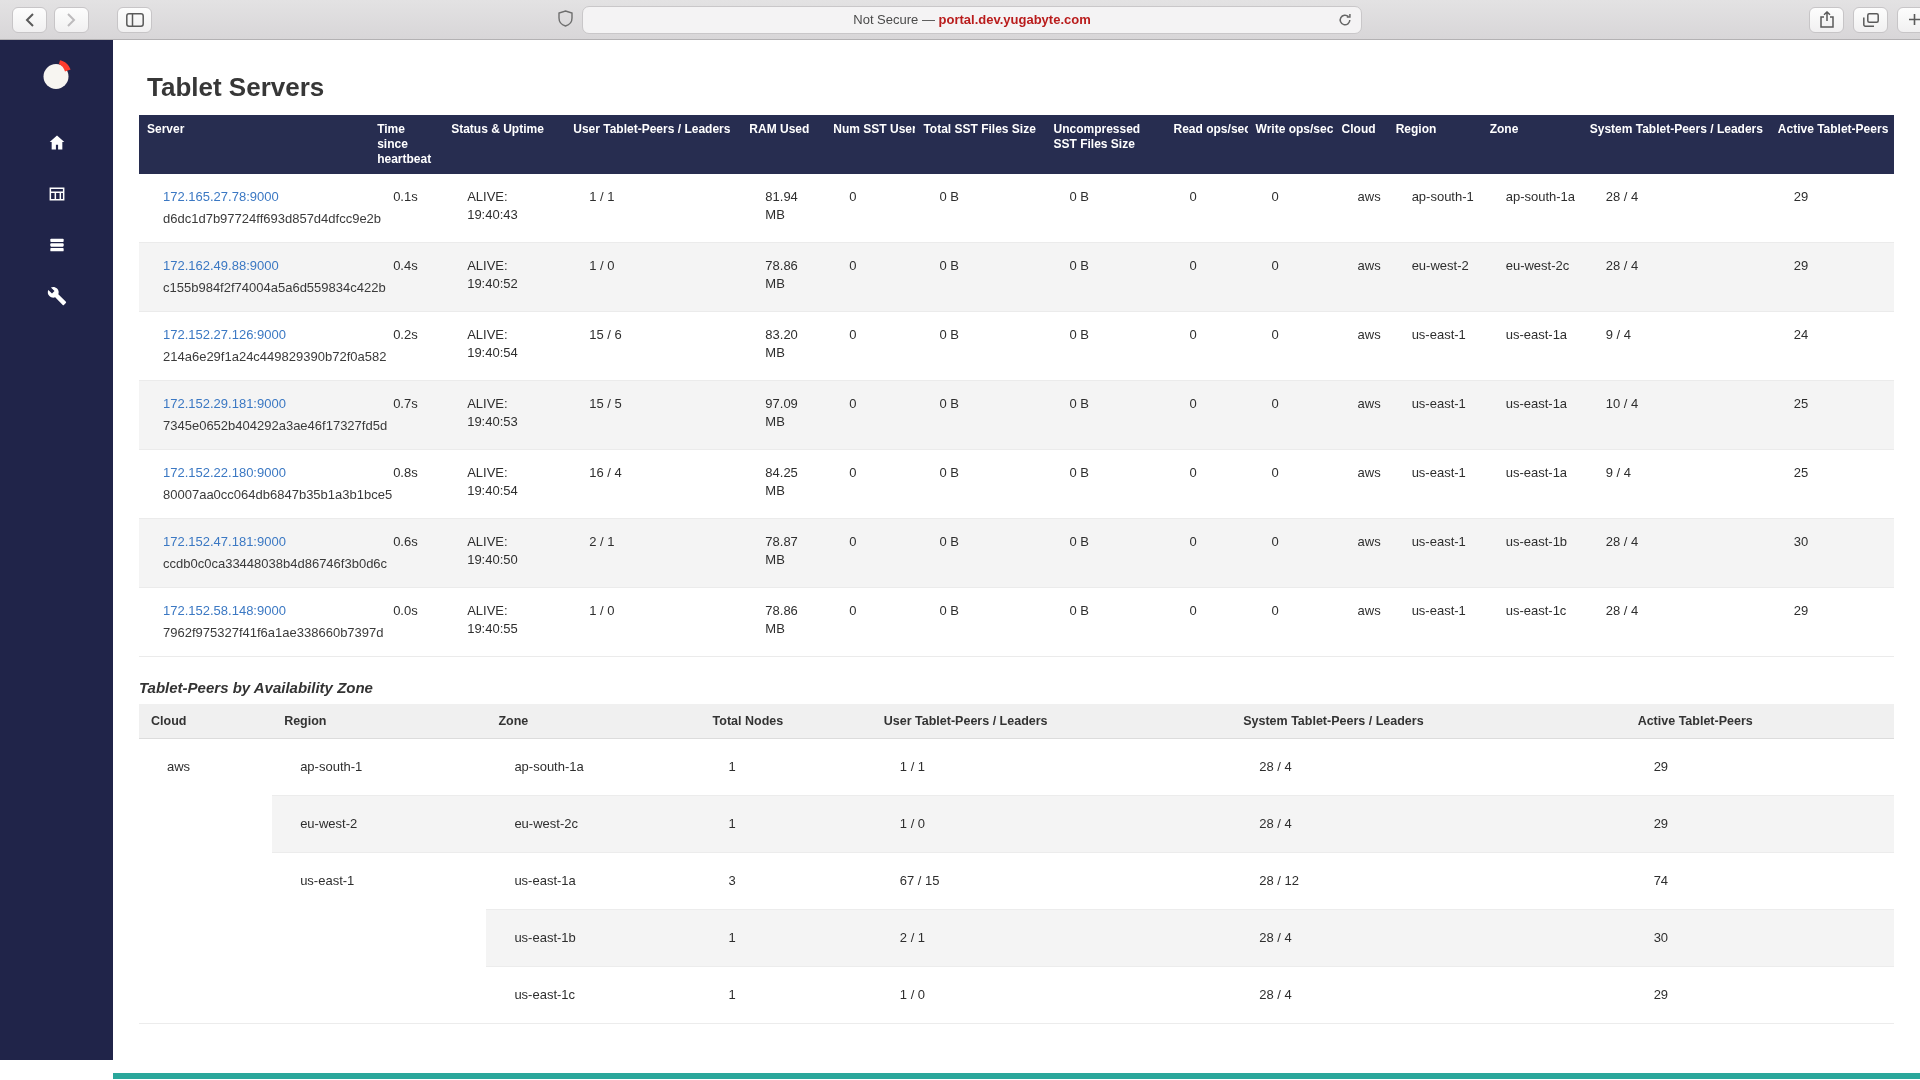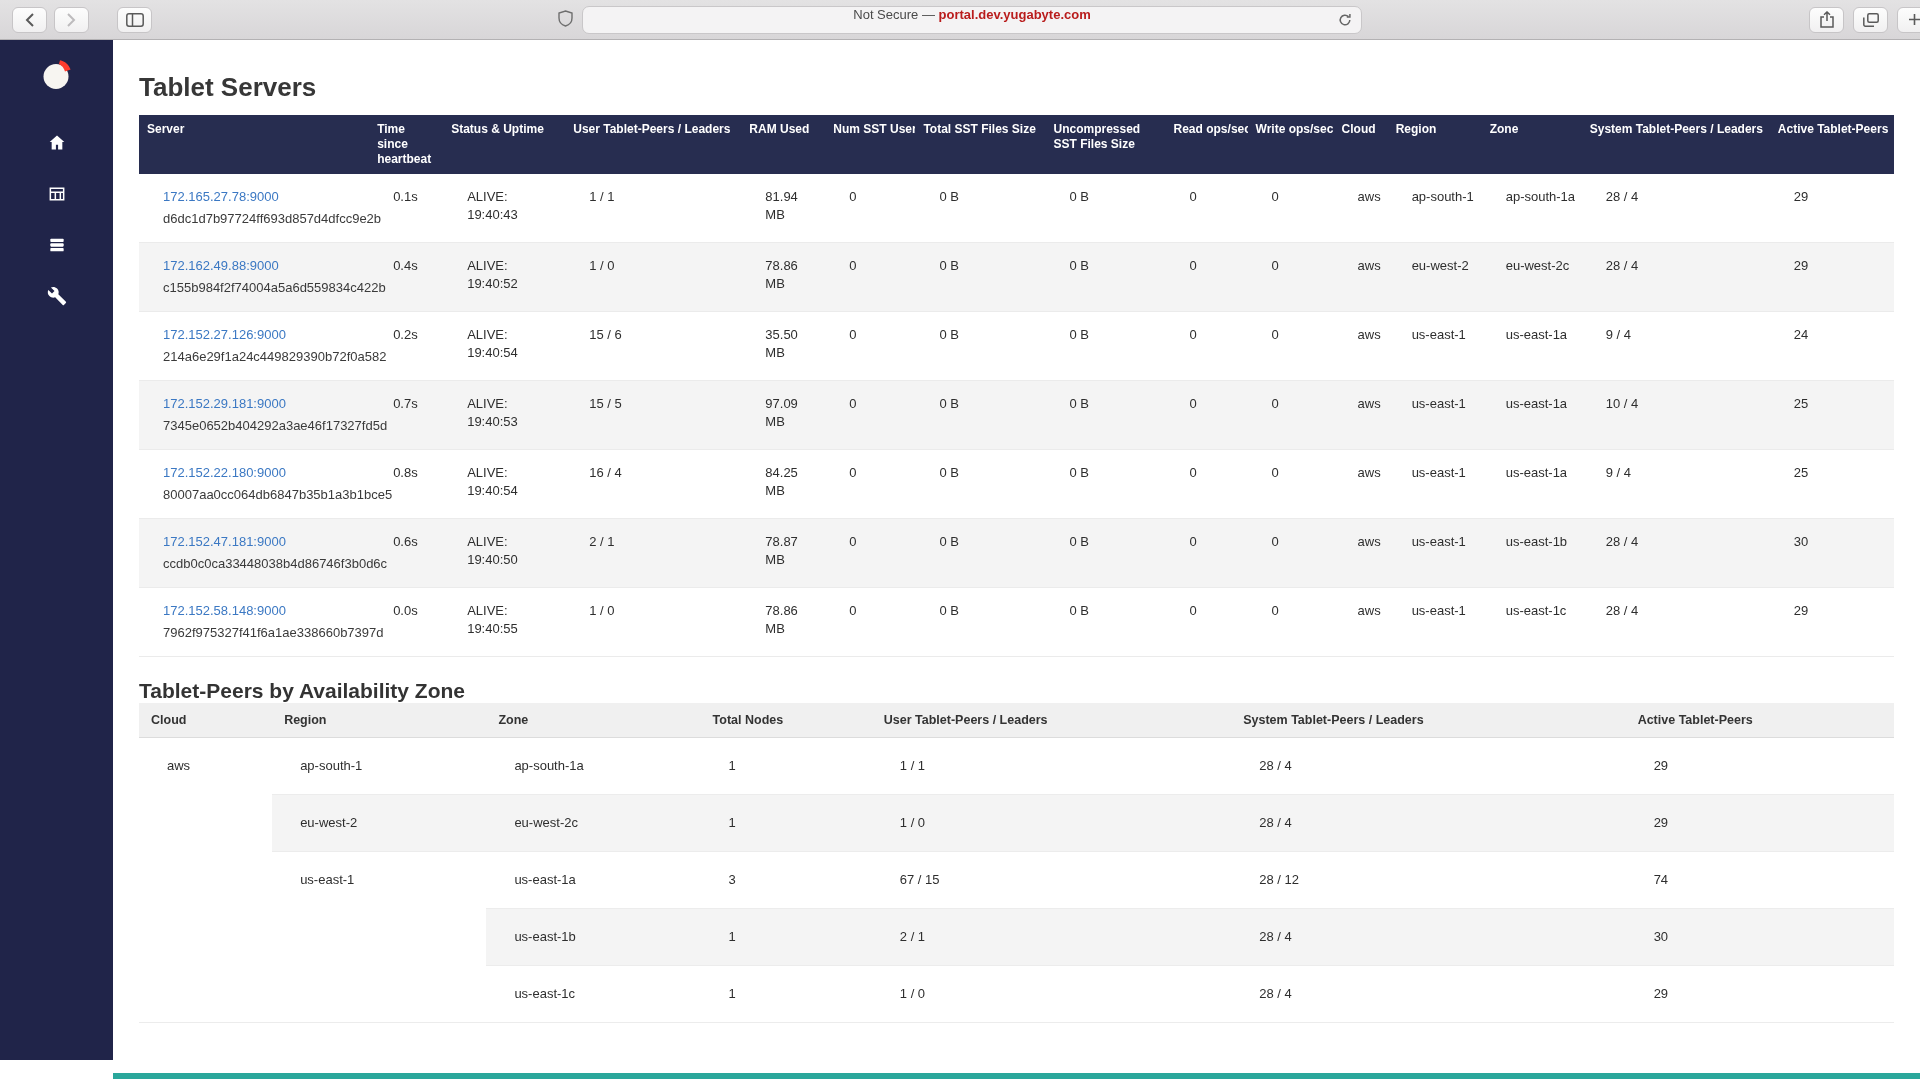--- a/index.html
+++ b/index.html
@@ -20,43 +20,43 @@
     display:flex; align-items:center; justify-content:center; cursor:default;
   }
   .tb-gap { width:14px; }
   .tb-center {
     position:absolute; left:50%; top:50%; transform:translate(-50%,-50%);
     display:flex; align-items:center; gap:9px;
   }
   .address-bar {
     position:relative; width:780px; height:28px; border-radius:7px;
     background:#f4f3f4; border:1px solid #c9c7c9;
-    display:flex; align-items:flex-start; justify-content:center;
+    display:flex; align-items:center; justify-content:center;
     font-size:13px; color:#4a4a4a;
   }
   .address-bar .domain { color:#b91c1c;font-weight:bold; }
   .reload-btn { position:absolute; right:9px; top:6px; }
   .tb-right { position:absolute; right:-12px; display:flex; align-items:center; gap:9px; }
 
   
   .content-row { display:flex; height:1020px; overflow:hidden; }
   .sidebar {
     width:113px; flex:0 0 113px;
     background:var(--sidebar-navy,#202449);
     display:flex; flex-direction:column; align-items:center;
   }
   .logo { margin:16px auto 24px; }
   .nav-item { width:100%; text-align:center; padding:11px 2px; cursor:pointer; }
   .nav-item .nav-label { display:block; margin-top:5px; font-size:11.5px; color:#ffffff; }
   .nav-item svg { display:inline-block; }
 
   main { flex:1; background:#fff; padding:26px 26px 0 26px; }
-  h1.page-title { margin:6px 0 12px; font-size:26px; font-weight:bold; color:#373737; }
+  h1.page-title { margin:6px 8px 12px; font-size:26px; font-weight:bold; color:#373737; }
   h2.cluster-heading { margin:0 0 10px; font-size:20px; line-height:24px; font-weight:bold; color:#262626; }
-  h2.zone-title { margin:22px 0 0; font-size:21px; font-weight:bold; color:#333; }
+  h2.zone-title { margin:22px 0 8px; font-size:15px; font-weight:bold; color:#333;font-style:italic; }
 
   table { border-collapse:collapse; table-layout:fixed; width:100%; }
 
   
   .servers-table thead th {
     background:var(--header-navy,#272d50); color:#fff;
     font-size:12px; font-weight:bold; text-align:left;
     padding:7px 6px 7px 8px; vertical-align:top; line-height:15px;
     white-space:nowrap; overflow:hidden;
   }
@@ -271,21 +271,21 @@
             <td class="">29</td>
     </tr>
     <tr>
       <td>
         <a href="#" class="srv-link">172.152.27.126:9000</a>
         <div class="srv-uuid">214a6e29f1a24c449829390b72f0a582</div>
       </td>
       <td class="">0.2s</td>
             <td class="status-cell">ALIVE: 19:40:54</td>
             <td class="">15 / 6</td>
-            <td class="">35.50 MB</td>
+            <td class="">83.20 MB</td>
             <td class="">0</td>
             <td class="">0 B</td>
             <td class="">0 B</td>
             <td class="">0</td>
             <td class="">0</td>
             <td class="">aws</td>
             <td class="">us-east-1</td>
             <td class="">us-east-1a</td>
             <td class="">9 / 4</td>
             <td class="">24</td>

